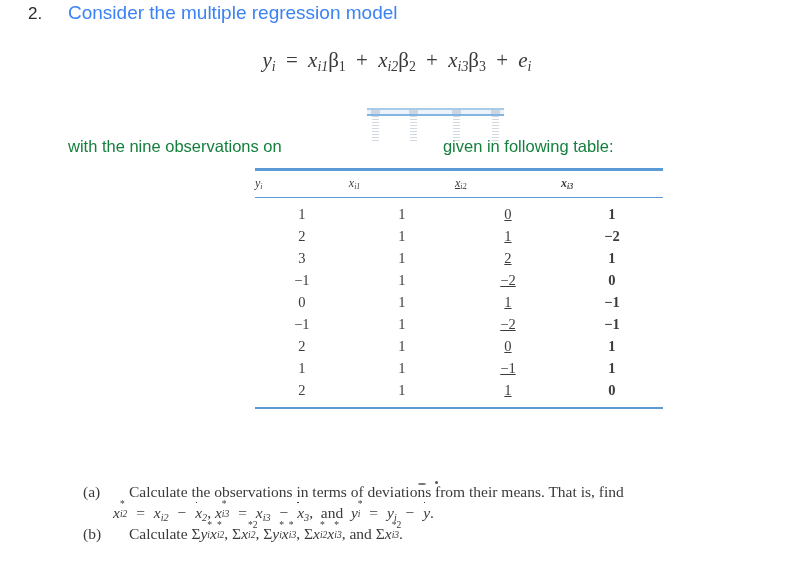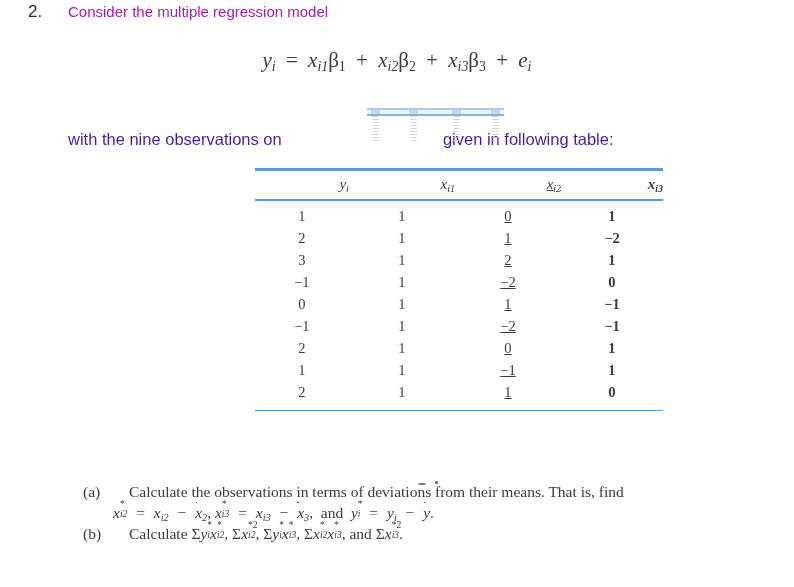--- a/index.html
+++ b/index.html
@@ -30,22 +30,22 @@
     display: flex;
     align-items: baseline;
   }
   .q-num {
     font-size: 17px;
     color: #2b2b2b;
     width: 40px;
     display: inline-block;
   }
   .q-title {
-    font-size: 15px;
-    color: #a21caf;
+    font-size: 19px;
+    color: #3b82f6;
     white-space: nowrap;
   }
 
   
   .equation {
     position: absolute;
     left: 0;
     top: 48px;
     width: 794px;
     text-align: center;
@@ -60,23 +60,23 @@
   sub {
     font-size: 0.66em;
     vertical-align: -0.28em;
     font-style: italic;
   }
 
   
   .obs-line {
     position: absolute;
     left: 68px;
-    top: 130px;
+    top: 137px;
     font-size: 16.5px;
-    color: #4c1d95;
+    color: #15803d;
     white-space: nowrap;
   }
   .obs-gap {
     display: inline-block;
     width: 152px;
   }
 
   
   .mini-table {
     position: absolute;
@@ -143,23 +143,23 @@
   }
   table.data {
     width: 100%;
     border-collapse: collapse;
     font-family: "Liberation Serif", serif;
     color: #3c3c3c;
   }
   table.data th {
     font-weight: normal;
     font-style: italic;
-    font-size: 15px;
+    font-size: 12px;
     padding: 5px 0 6px 0;
-    text-align: right;
+    text-align: left;
   }
   table.data td {
     font-size: 14.5px;
     padding: 2.5px 0;
     text-align: center;
   }
   table.data th.c0, table.data td.c0 { width: 23%; }
   table.data th.c1, table.data td.c1 { width: 26%; }
   table.data th.c2, table.data td.c2 { width: 26%; text-decoration: underline; }
   table.data th.c3, table.data td.c3 { width: 25%; font-weight: bold; }

